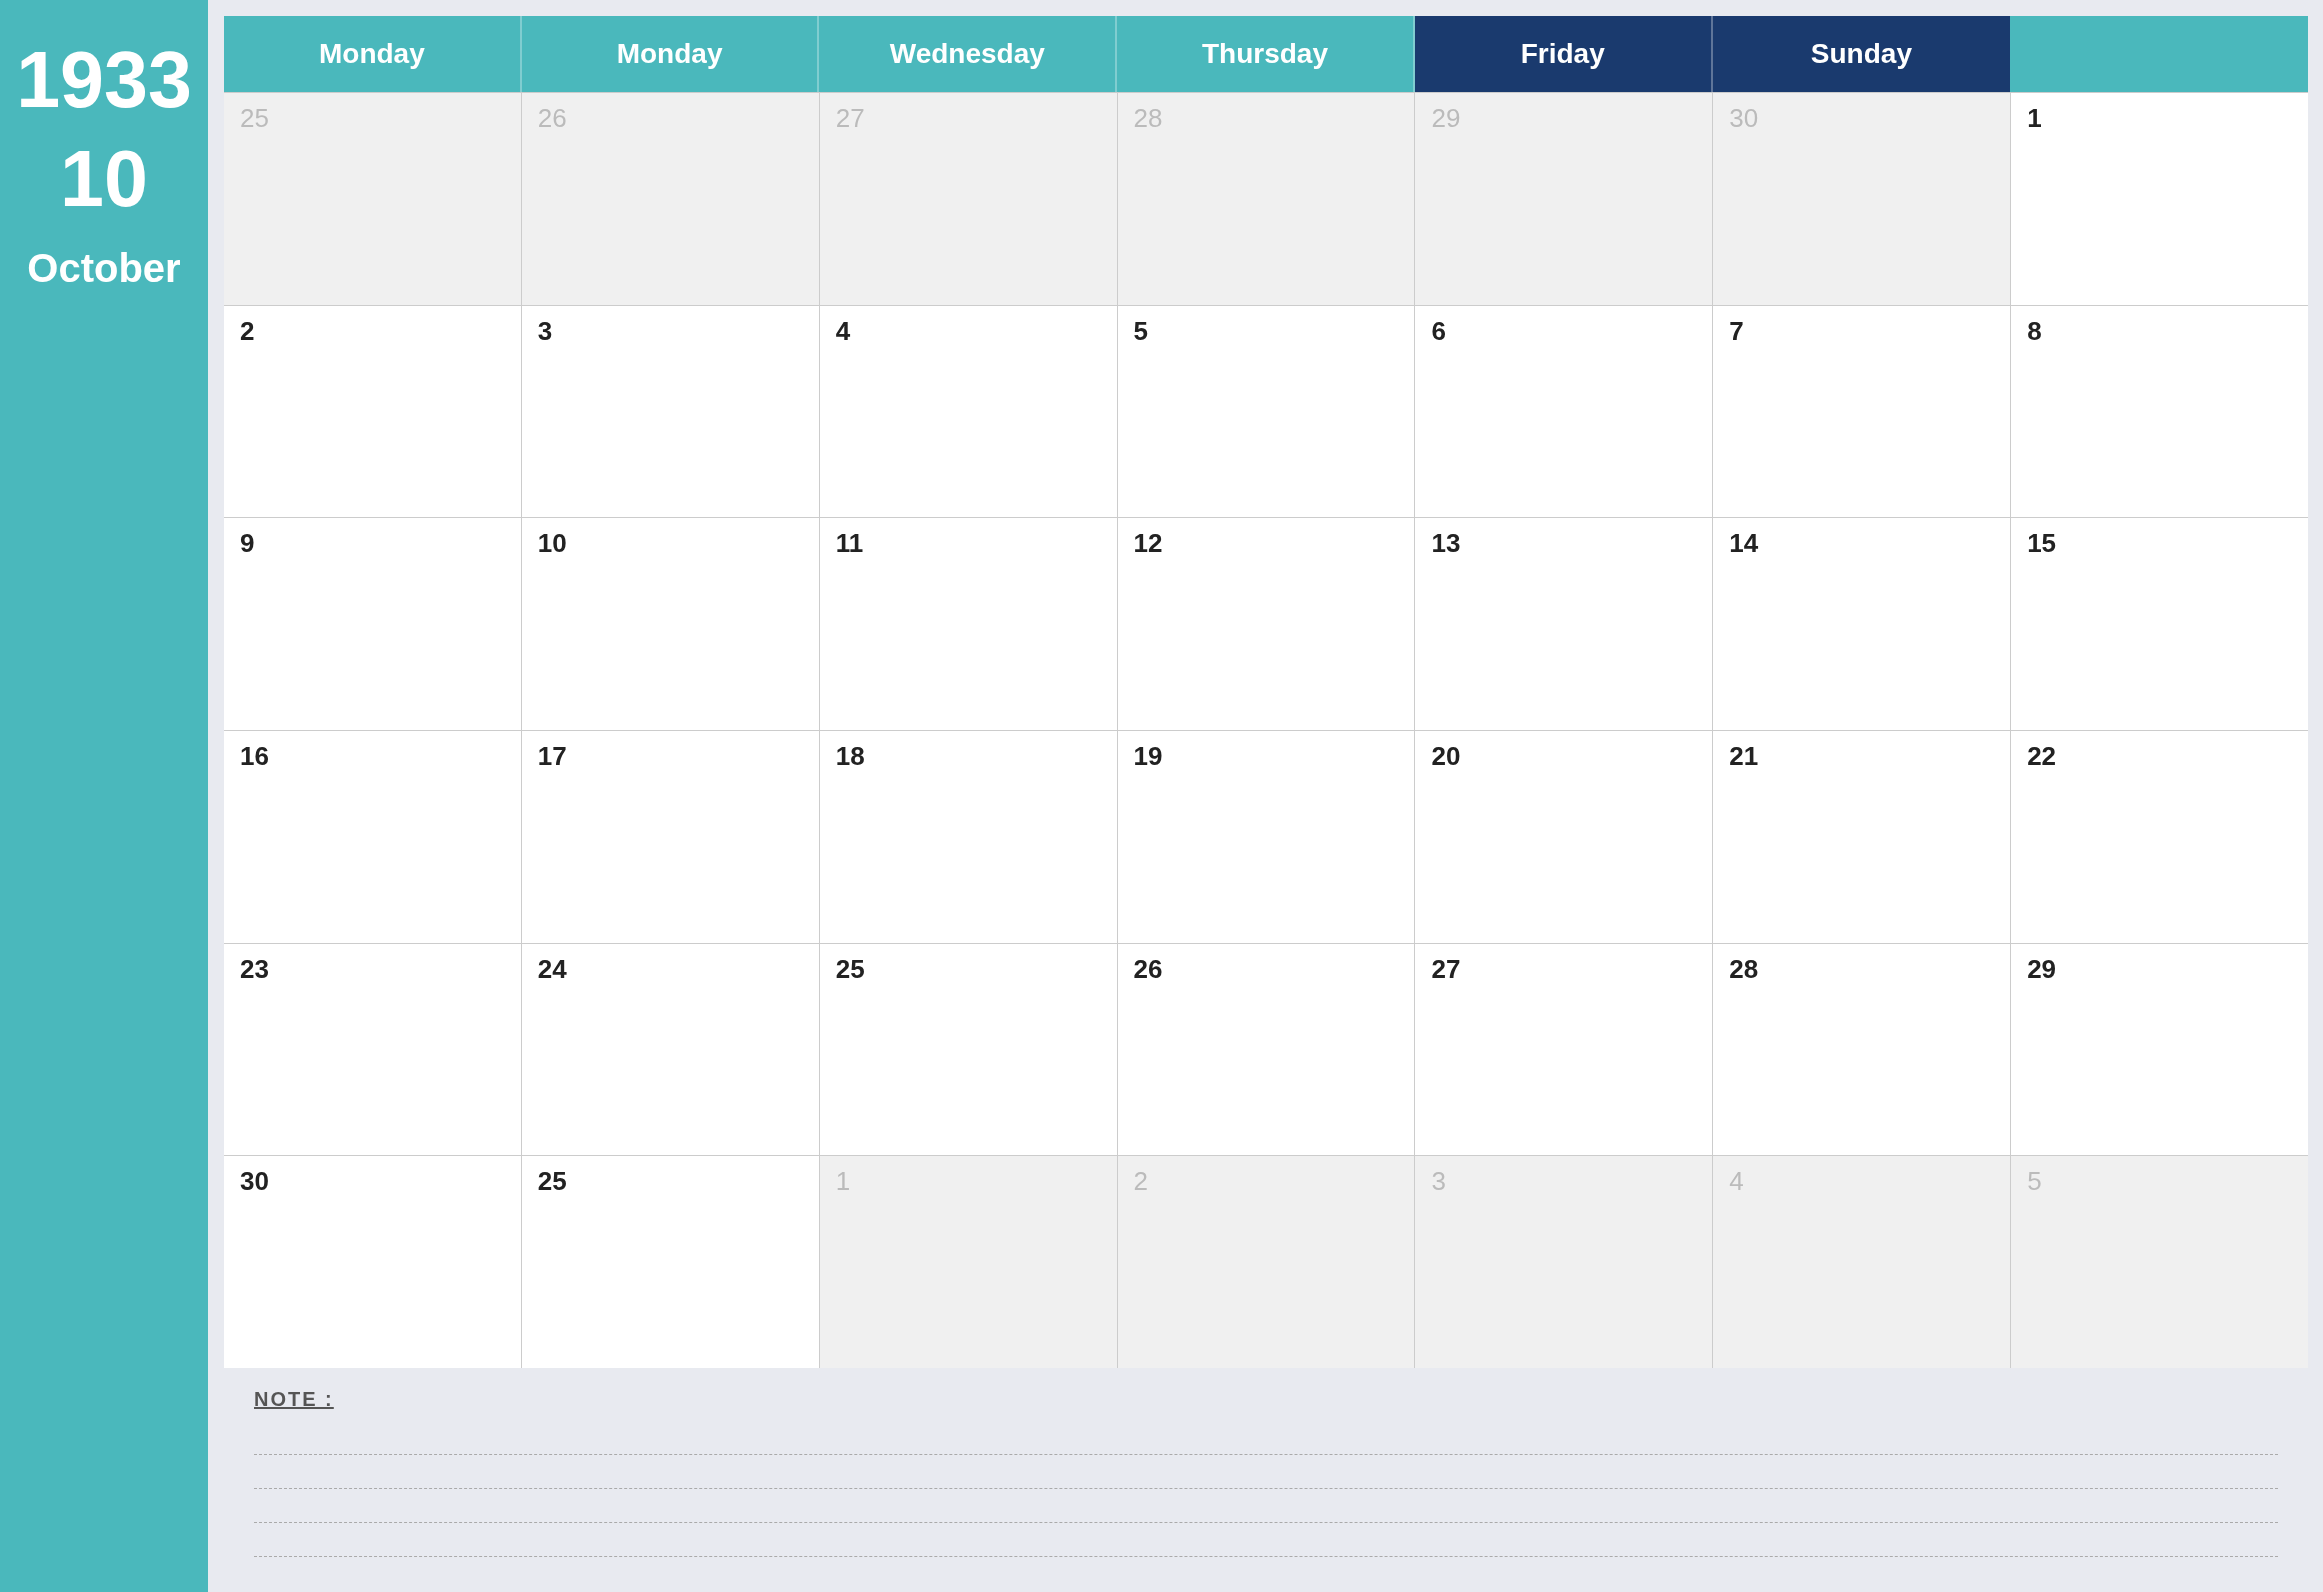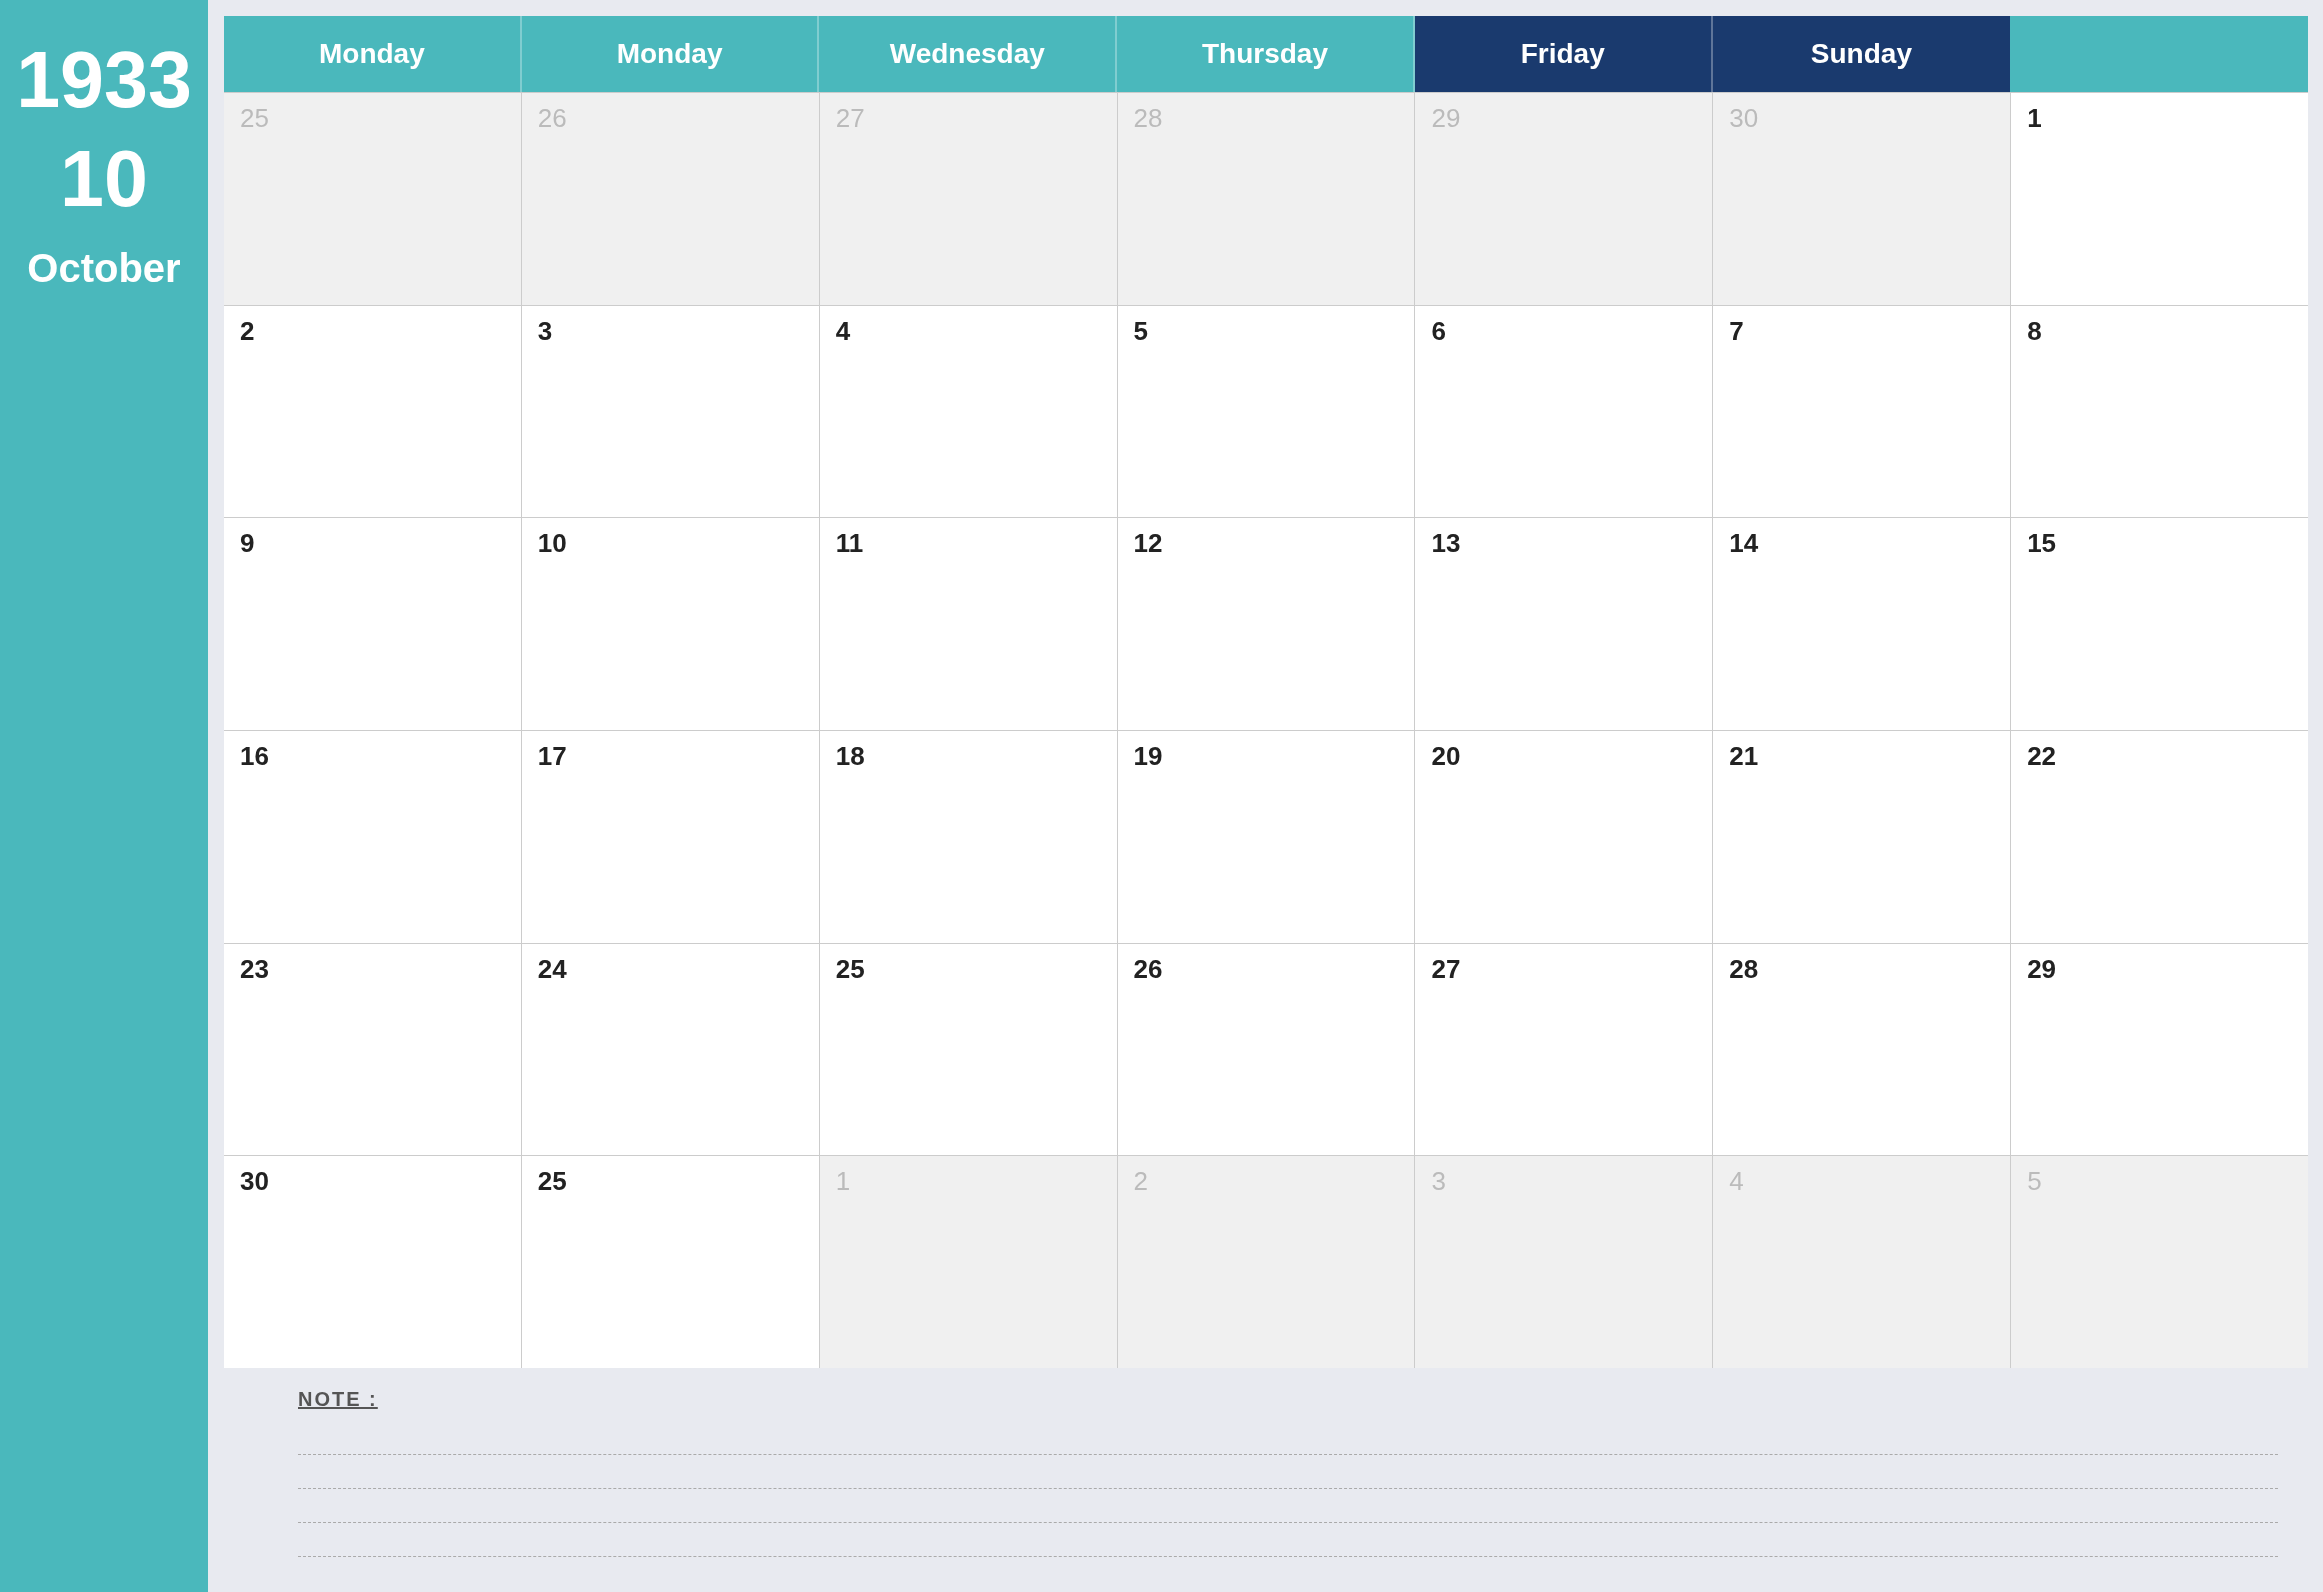--- a/index.html
+++ b/index.html
@@ -125,21 +125,20 @@
     }
 
     .day-num.faded {
       color: #bbb;
       font-weight: normal;
     }
 
     .notes-section {
       padding: 20px 30px 20px 30px;
       background: #e8eaf0;
-      margin-left: 44px;
     }
 
     .note-label {
       font-size: 20px;
       font-weight: bold;
       color: #555;
       text-decoration: underline;
       margin-bottom: 10px;
       letter-spacing: 2px;
     }

